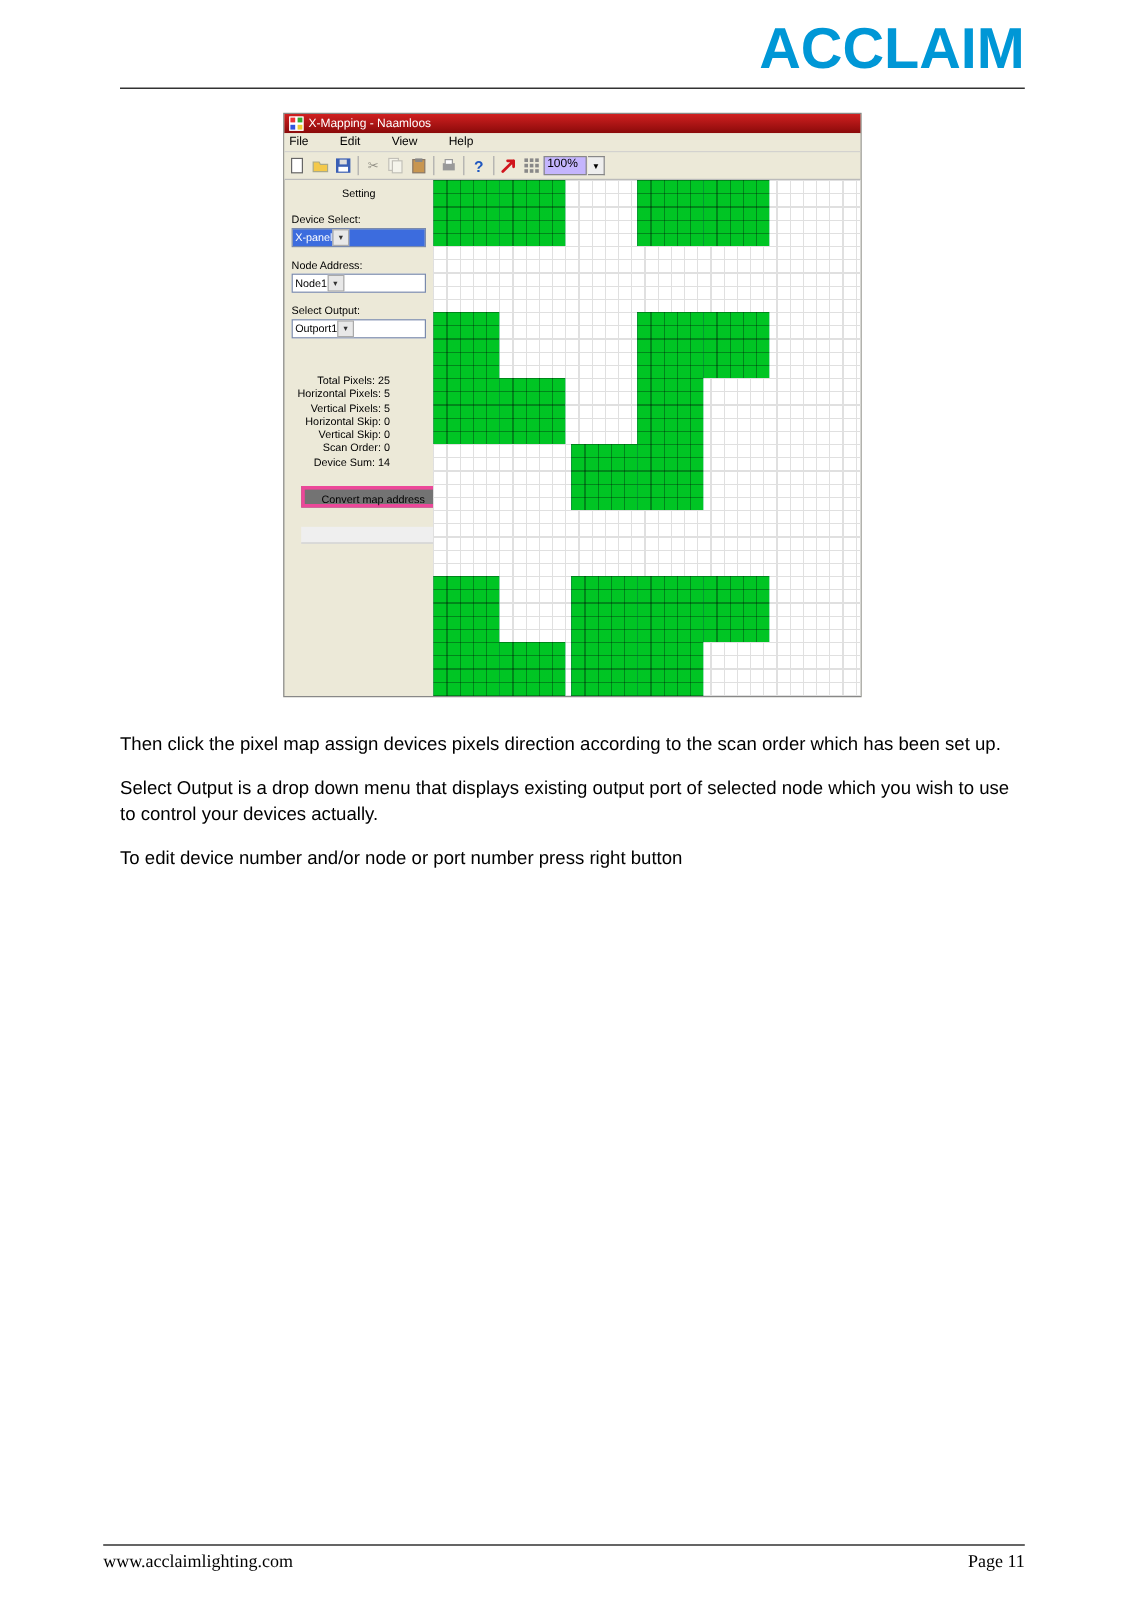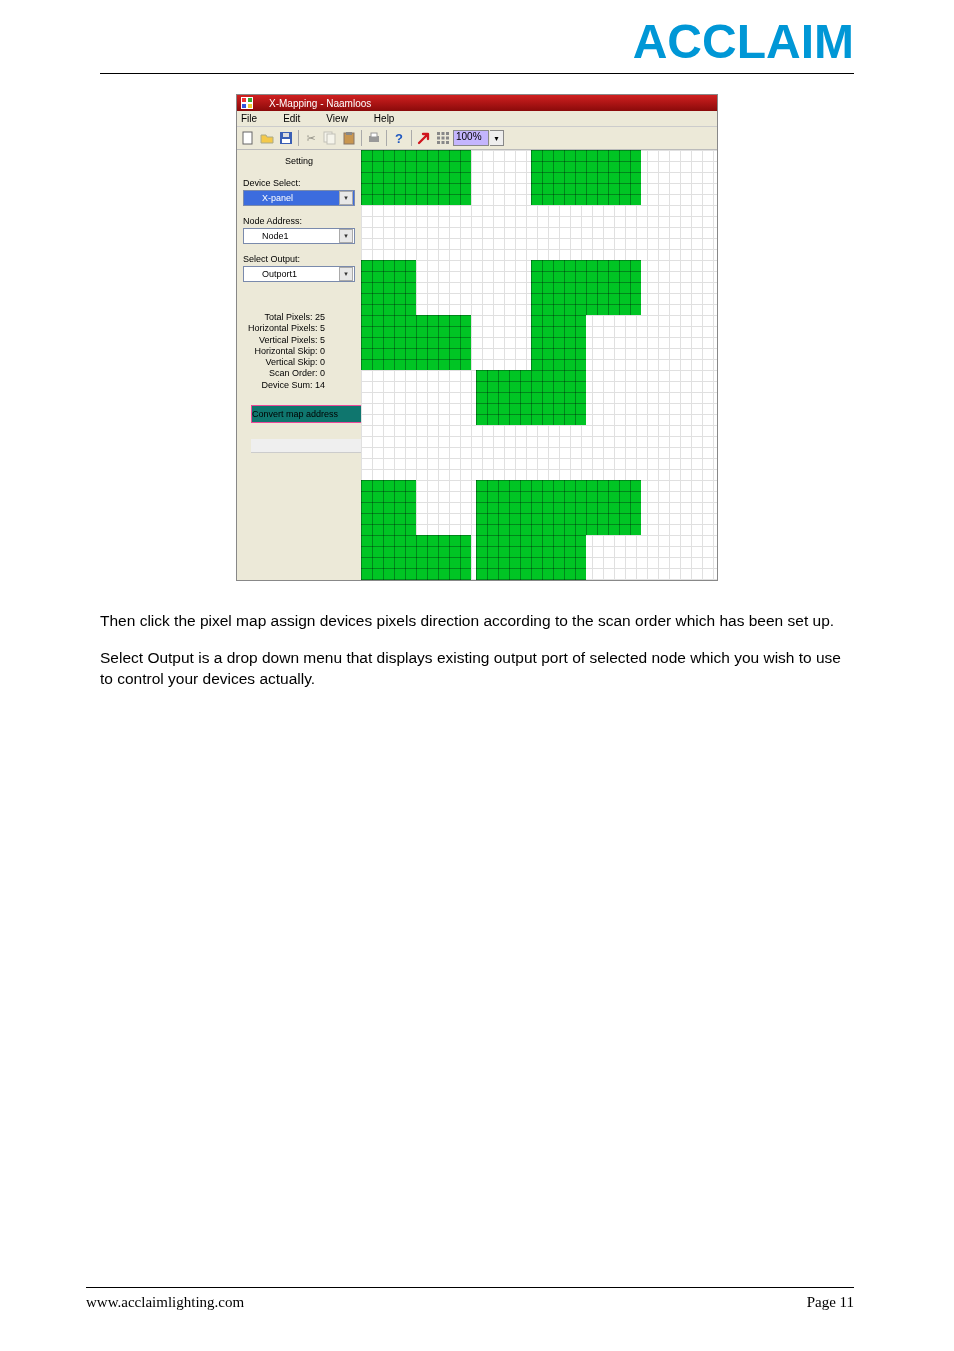--- a/index.html
+++ b/index.html
@@ -46,21 +46,21 @@
       font-family: Tahoma, Arial, sans-serif;
       font-size: 9px;
     }
     .titlebar {
       background: linear-gradient(#d02020, #8a0a0a);
       color: #fff;
       padding: 2px 4px;
       font-size: 10px;
       display: flex;
       align-items: center;
-      gap: 16px;
+      gap: 4px;
     }
     .titlebar-icon {
       width: 12px; height: 12px;
       display: inline-flex;
       background: #fff;
     }
     .menubar {
       background: #ece9d8;
       padding: 2px 4px;
       font-size: 10px;
@@ -127,22 +127,22 @@
       margin-top: 10px;
       margin-bottom: 2px;
     }
     .sb-select {
       width: 100%;
       height: 16px;
       border: 1px solid #7a8aac;
       background: #fff;
       display: flex;
       align-items: center;
-      justify-content: space-between;
-      padding: 0 1px 0 18px;
+      justify-content: flex-start;
+      padding: 0 1px 0 2px;
     }
     .sb-select.highlight {
       background: linear-gradient(#3c6cde, #3c6cde);
       color: #fff;
     }
     .sb-drop-btn {
       width: 14px;
       height: 14px;
       background: #e8e8e8;
       border: 1px solid #aaa;
@@ -157,23 +157,23 @@
       text-align: right;
       padding-right: 30px;
       line-height: 1.25;
     }
     .stats .row { white-space: nowrap; }
     .convert-btn {
       margin-top: 14px;
       margin-left: 8px;
       width: 120px;
       height: 18px;
-      border: 1px solid #ec4899;
-      background: #0f766e;
-      text-align: left;
+      border: 3px solid #ec4899;
+      background: #737373;
+      text-align: center;
       line-height: 16px;
     }
     .disabled-field {
       margin-top: 16px;
       width: 120px;
       height: 14px;
       border-bottom: 1px solid #ccc;
       background: #efefef;
       margin-left: 8px;
     }
@@ -406,20 +406,21 @@
             <div class="device-block" style="left: 115px; top: 385px;"></div>
             <div class="device-block" style="left: 170px; top: 385px;"></div>
           </div>
       </div>
     </div>
   </div>
 
   <div class="instructions">
     <p class="para">Then click the pixel map assign devices pixels direction according to the scan order which has been set up.</p>
     <p class="para">Select Output is a drop down menu that displays existing output port of selected node which you wish to use to control your devices actually.</p>
+    <p class="para">To edit device number and/or node or port number press right button</p>
   </div>
 </div>
 
 <div class="footer">
   <hr class="footer-rule">
   <div class="footer-row">
     <span>www.acclaimlighting.com</span>
     <span>Page 11</span>
   </div>
 </div>

